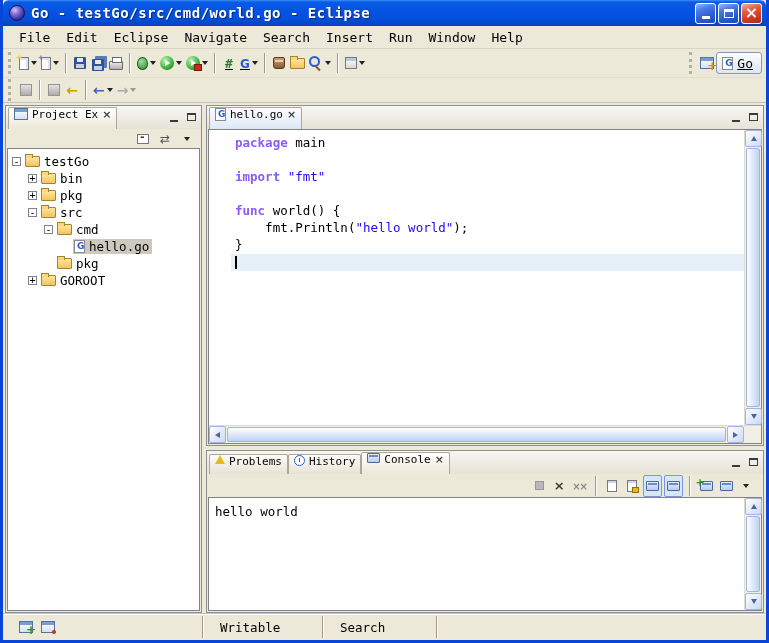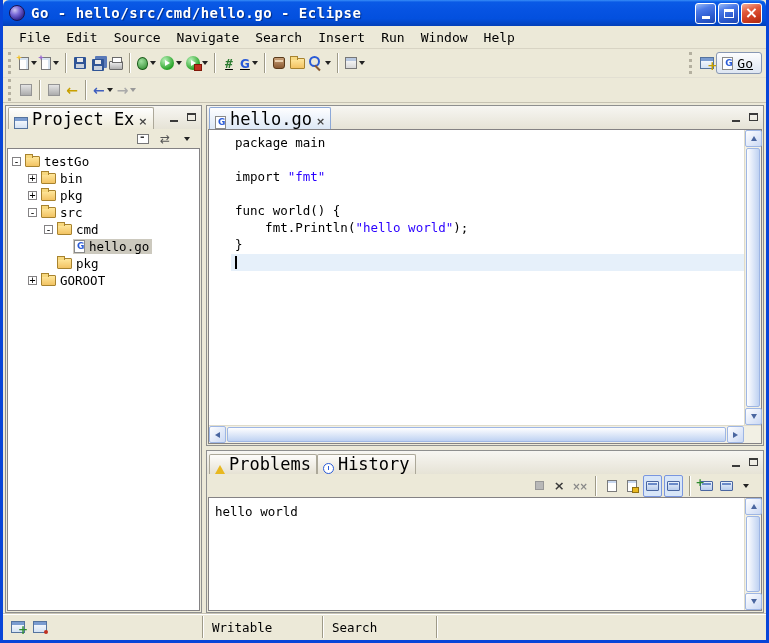--- a/index.html
+++ b/index.html
@@ -78,22 +78,22 @@
 
 
 .workspace { flex:1; display:flex; padding:2px 2px 0; min-height:0; }
 .left-col { width:197px; flex:0 0 auto; display:flex; min-height:0; }
 .sash-v { width:4px; flex:0 0 auto; }
 .right-col { flex:1; display:flex; flex-direction:column; min-width:0; min-height:0; }
 .sash-h { height:4px; flex:0 0 auto; }
 
 .panel { border:1px solid #8E8F8F; display:flex; flex-direction:column; background:#ECE9D8; flex:1; min-height:0; min-width:0; }
 .phead { height:23px; flex:0 0 auto; display:flex; align-items:flex-end; padding:0 2px; background:linear-gradient(#F7F6F2,#E6E3D6); }
-.ptab { display:inline-flex; align-items:flex-end; gap:4px; padding:0 5px; border:1px solid #ACA899; border-bottom:none; border-radius:2px 2px 0 0;
-  background:linear-gradient(#FFFFFF,#ECE9D8); height:22px; font-size:17px; white-space:nowrap;margin-top:20px; }
+.ptab { display:inline-flex; align-items:flex-start; gap:4px; padding:0 5px; border:1px solid #ACA899; border-bottom:none; border-radius:2px 2px 0 0;
+  background:linear-gradient(#FFFFFF,#ECE9D8); height:22px; font-size:11px; white-space:nowrap;margin-top:20px; }
 .ptab.etab { border-color:#8CA8D8; background:linear-gradient(#FEFEFF,#DDE8F6); }
 .ptab.unsel { background:linear-gradient(#FDFCFA,#E6E2D4); height:20px; }
 .pctrl { margin-left:auto; display:flex; margin-bottom:5px; gap:1px; }
 .pbtn { width:16px; height:14px; display:flex; align-items:center; justify-content:center; }
 .g-pmin { width:8px; height:2px; background:#3A3A3A; margin-top:7px; }
 .g-pmax { width:9px; height:8px; border:1px solid #3A3A3A; border-top-width:2px; }
 .tclose::after { content:"×"; font:bold 11px "DejaVu Sans",sans-serif; color:#444; }
 
 
 .ltb { height:19px; flex:0 0 auto; display:flex; align-items:center; justify-content:flex-end; gap:4px; padding:0 5px; }
@@ -110,21 +110,21 @@
 .gofile::after { content:"G"; position:absolute; top:0; left:2px; font:bold 9px "DejaVu Sans",sans-serif; color:#2A5BD7; }
 
 
 .editor-panel { flex:1; }
 .editor-body { flex:1; display:flex; flex-direction:column; background:#fff; border:1px solid #848284; margin:0 1px 1px; min-height:0; }
 .editor-main { flex:1; display:flex; min-height:0; }
 .code-wrap { flex:1; position:relative; overflow:hidden; padding-top:5px; min-width:0; }
 .ruler { position:absolute; top:0; left:0; bottom:0; width:18px; background:#fff; }
 .code-line { height:17px; white-space:pre; padding-left:4px; margin-left:22px; font-size:12.5px; }
 .code-line.cur { background:#E6F0FA; }
-.kw { color:#000000; font-weight:normal; }
+.kw { color:#8b5cf6; font-weight:bold; }
 .str { color:#2A00FF; }
 .caret-bar { display:inline-block; width:2px; height:13px; background:#000; vertical-align:middle; }
 
 
 .sbv { width:17px; flex:0 0 auto; display:flex; flex-direction:column; background:#F2F0E4; border-left:1px solid #E0DCCB; }
 .sbh { height:17px; display:flex; background:#F2F0E4; flex:1; }
 .editor-hrow { display:flex; flex:0 0 auto; border-top:1px solid #E0DCCB; }
 .sbtn { width:17px; height:17px; flex:0 0 auto; background:linear-gradient(135deg,#FEFEFF,#CBD9F4); border:1px solid #9EB6E4; border-radius:2px;
   display:flex; align-items:center; justify-content:center; }
 .strack { flex:1; position:relative; }
@@ -152,55 +152,55 @@
 .xg::after { content:"×"; font:bold 13px "DejaVu Sans",sans-serif; color:#3A3A3A; }
 .xxg::after { content:"××"; font:bold 10px "DejaVu Sans",sans-serif; color:#888; letter-spacing:-1px; }
 .pageb { width:10px; height:12px; background:#fff; border:1px solid #7A7A7A; box-shadow:inset 0 2px 0 #C8D8F0; position:relative; }
 .pagelock::after { content:""; position:absolute; right:-3px; bottom:-2px; width:5px; height:4px; background:#E8B820; border:1px solid #907010; }
 .pressed { border:1px solid #7A96DF; background:#D8E6F8; border-radius:2px; }
 .plusbadge { position:relative; }
 .plusbadge::before { content:"+"; position:absolute; left:-5px; top:-6px; color:#2E8B2E; font:bold 11px "DejaVu Sans",sans-serif; }
 
 
 .statusbar { height:27px; flex:0 0 auto; display:flex; align-items:stretch; border-top:1px solid #C8C4B4; box-shadow:inset 0 1px 0 #FFFFFF; }
-.scell { display:flex; align-items:center; padding:0 8px; font-size:12.5px; white-space:nowrap; }
+.scell { display:flex; align-items:center; padding:0 16px; font-size:12.5px; white-space:nowrap; }
 .scell.c1 { width:199px; gap:8px; }
 .scell.c2 { width:118px; }
 .scell.c3 { width:112px; }
 .scell.rest { flex:1; }
 .sdiv { width:2px; border-left:1px solid #9E9A87; border-right:1px solid #fff; margin:2px 0; }
 .fastview::after { content:"+"; position:absolute; right:-4px; bottom:-5px; color:#2E8B2E; font:bold 12px "DejaVu Sans",sans-serif; }
 .reld { position:relative; }
 .reddot::after { content:""; position:absolute; right:-2px; bottom:-2px; width:4px; height:4px; background:#C03020; border-radius:50%; }
 </style>
 </head>
 <body>
 
 <div class="window">
 
   <div class="titlebar">
     <span class="app-icon"></span>
-    <span class="title-text">Go - hello/src/cmd/hello.go - Eclipse</span>
+    <span class="title-text">Go - testGo/src/cmd/world.go - Eclipse</span>
     <span class="win-controls">
       <span class="wbtn minb">
           <i class="g-min"></i>
         </span>
       <span class="wbtn maxb">
           <i class="g-max"></i>
         </span>
       <span class="wbtn closeb">
           <i class="g-close"></i>
         </span>
     </span>
   </div>
 
   <div class="menubar">
     <span class="menu-item">File</span>
     <span class="menu-item">Edit</span>
-    <span class="menu-item">Source</span>
+    <span class="menu-item">Eclipse</span>
     <span class="menu-item">Navigate</span>
     <span class="menu-item">Search</span>
     <span class="menu-item">Insert</span>
     <span class="menu-item">Run</span>
     <span class="menu-item">Window</span>
     <span class="menu-item">Help</span>
   </div>
 
   <div class="toolbar tb1">
     <span class="grip"></span>
@@ -439,20 +439,25 @@
       <div class="panel console-panel">
         <div class="phead">
           <span class="ptab unsel">
             <i class="warn"></i>
             <span>Problems</span>
           </span>
           <span class="ptab unsel">
             <i class="clock"></i>
             <span>History</span>
           </span>
+          <span class="ptab">
+            <i class="screen"></i>
+            <span>Console</span>
+            <i class="tclose"></i>
+          </span>
           <span class="pctrl">
             <span class="pbtn">
                 <i class="g-pmin"></i>
               </span>
             <span class="pbtn">
                 <i class="g-pmax"></i>
               </span>
           </span>
         </div>
         <div class="console-tools">

